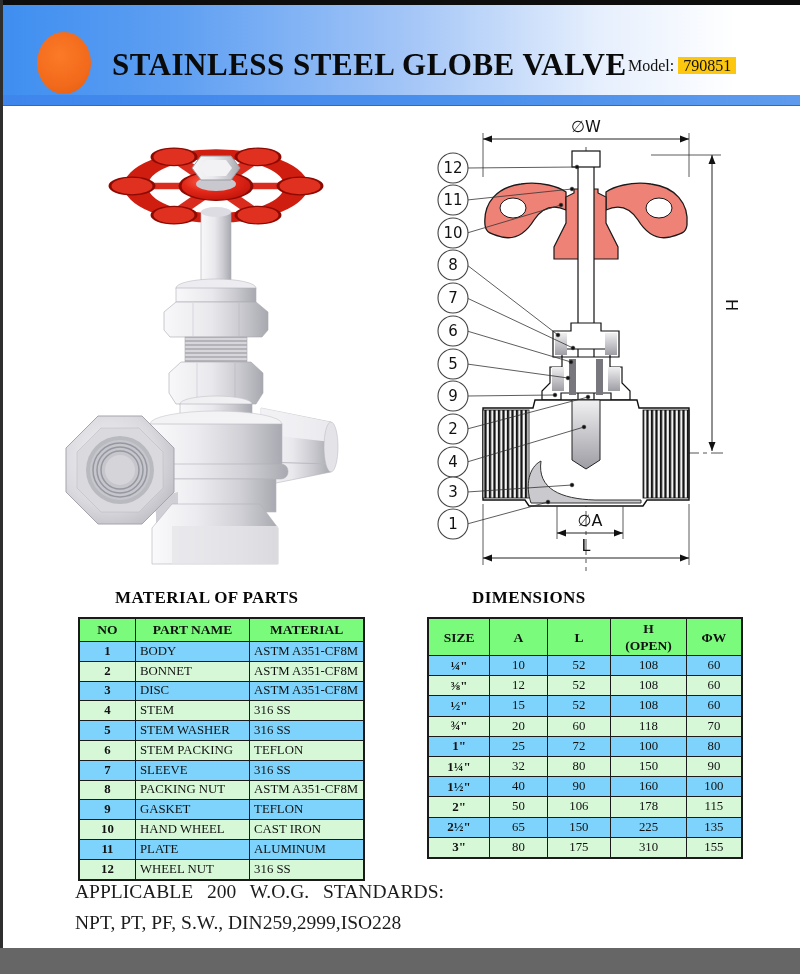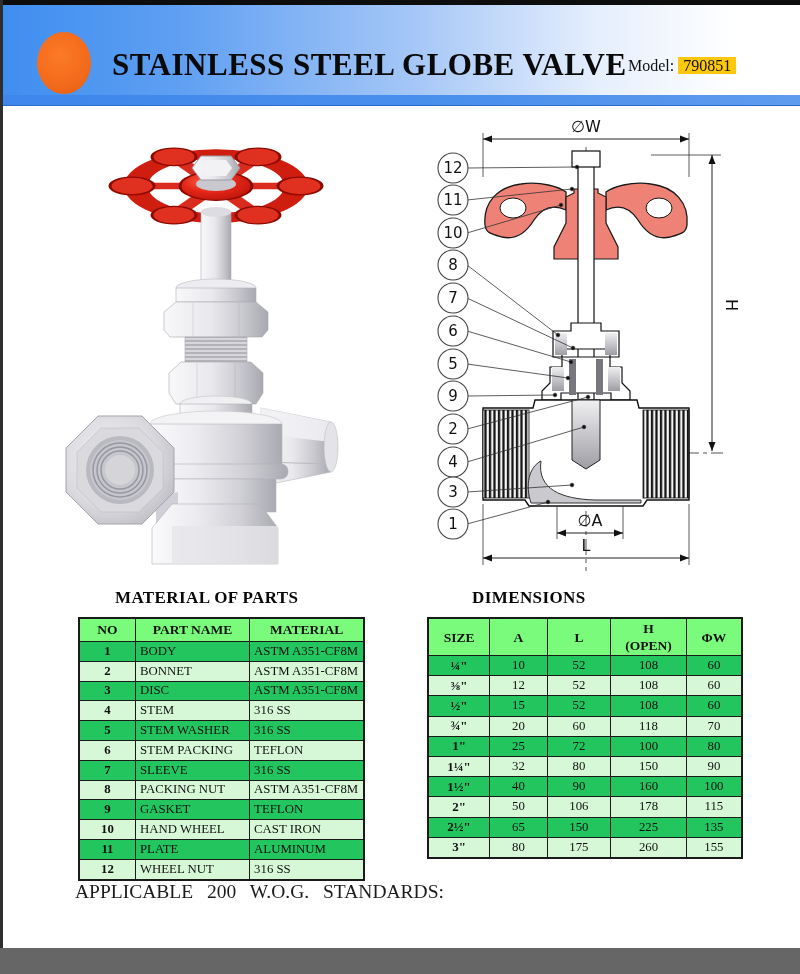--- a/index.html
+++ b/index.html
@@ -25,21 +25,21 @@
   .title{
     position:absolute;left:112px;top:42px;width:500px;
     font-size:31px;font-weight:bold;letter-spacing:.5px;color:#0a0a0a;white-space:nowrap;
   }
   .model{position:absolute;left:628px;top:52px;font-size:16px;white-space:nowrap;}
   .model .hl{background:#fcc70d;padding:0 5px;}
   svg text{font-family:"DejaVu Sans",sans-serif;}
   .sec-heading{
     position:absolute;font-size:17px;font-weight:bold;letter-spacing:.4px;color:#080808;margin-left:40px;
   }
-  table{border-collapse:collapse;position:absolute;background:#22c55e;}
+  table{border-collapse:collapse;position:absolute;background:#7dd3fc;}
   table,th,td{border:1px solid #1a1a1a;}
   table{border-width:2px;}
   th{background:#7bfb7b;font-size:13.5px;font-weight:bold;padding:1px 2px;}
   td{font-size:12.8px;padding:1px 4px;}
   #material-table{left:78px;top:617px;width:287px;}
   #material-table th{height:20px;}
   #material-table td{height:16.8px;}
   #material-table td:first-child{text-align:center;font-weight:bold;}
   #material-table tr:nth-child(even) td{background:#d7f8d7;}
   #dimensions-table{left:427px;top:617px;width:316px;}
@@ -454,22 +454,23 @@
           <td>2½"</td>
           <td>65</td>
           <td>150</td>
           <td>225</td>
           <td>135</td>
         </tr>
         <tr>
           <td>3"</td>
           <td>80</td>
           <td>175</td>
-          <td>260</td>
+          <td>310</td>
           <td>155</td>
         </tr>
       </tbody>
   </table>
 
   <div class="footer">
     <div class="l1">APPLICABLE 200 W.O.G. STANDARDS:</div>
+    <div>NPT, PT, PF, S.W., DIN259,2999,ISO228</div>
   </div>
 </div>
 
 </body></html>

